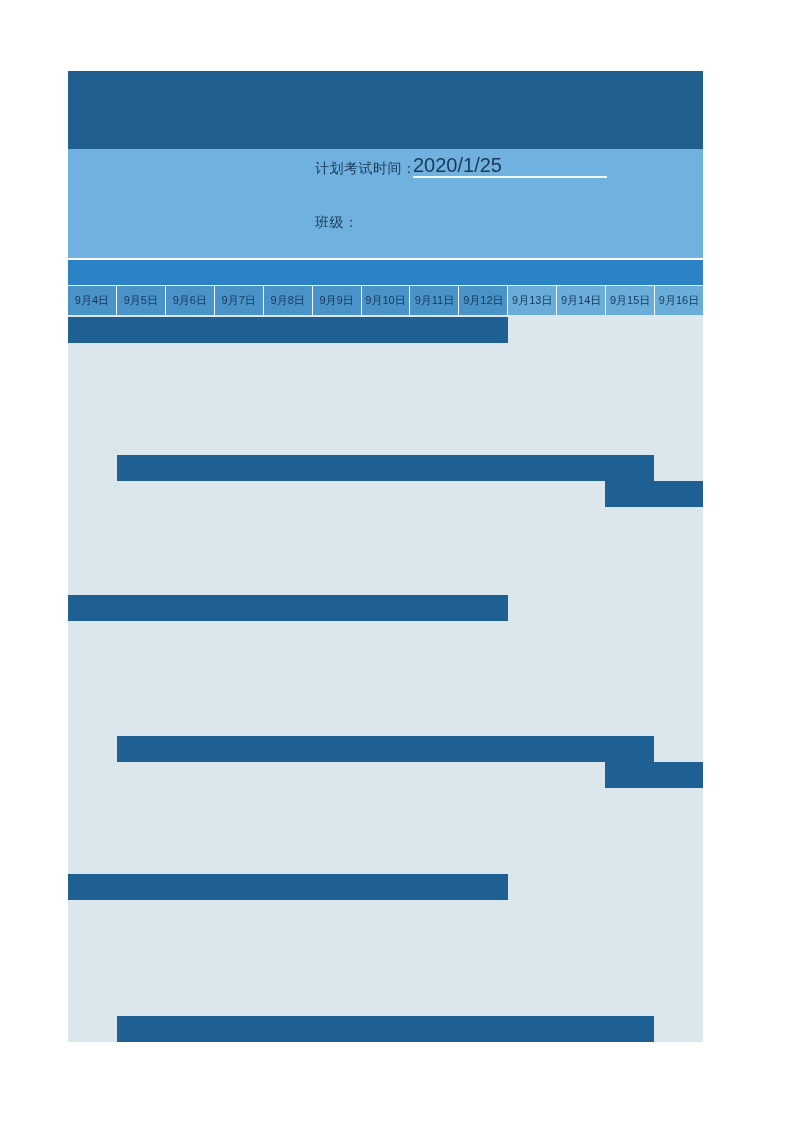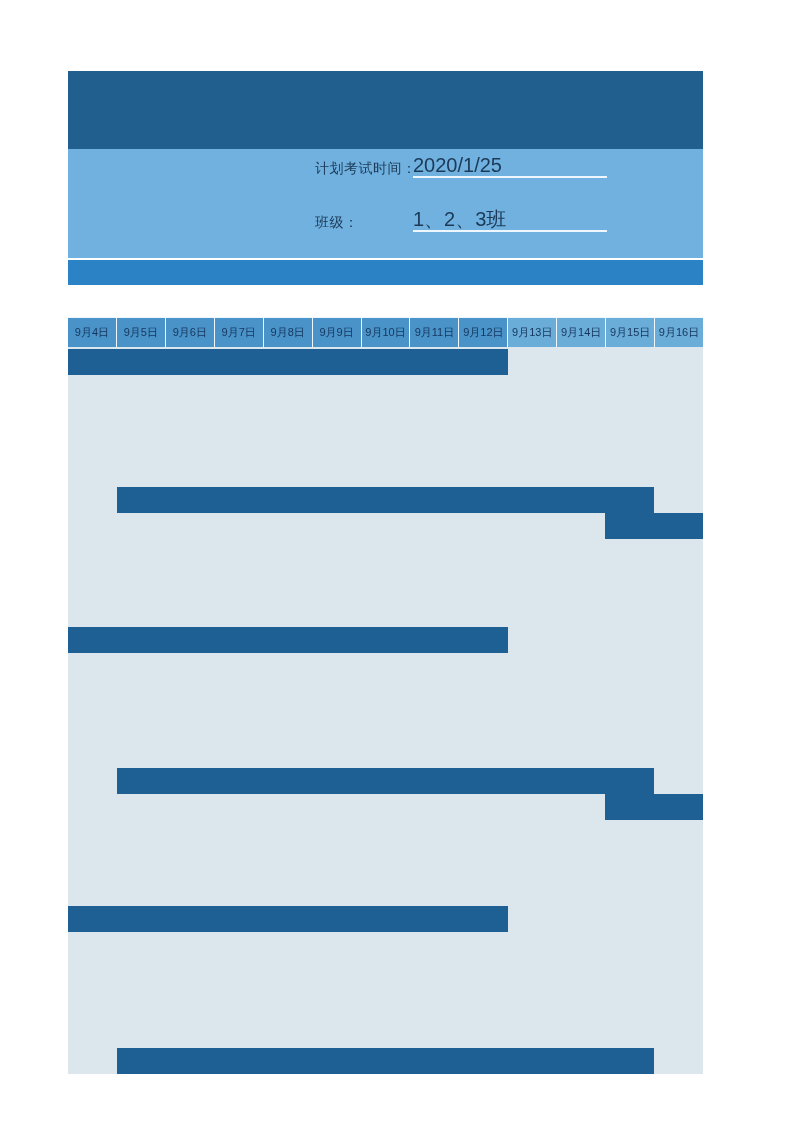--- a/index.html
+++ b/index.html
@@ -11,21 +11,21 @@
   html,body{margin:0;padding:0;}
   body{
     width:793px;height:1122px;background:var(--page-bg);
     font-family:"Liberation Sans","DejaVu Sans",sans-serif;
   }
   .page{position:relative;width:793px;height:1122px;background:var(--page-bg);overflow:hidden;}
   .sheet{position:absolute;left:68px;top:71px;width:635px;}
   .banner{height:78px;background:var(--banner);}
   .panel{height:109px;background:var(--panel);position:relative;margin-bottom:2px;}
   .strip{height:25px;background:var(--strip);}
-  .daterow{height:30px;display:flex;background:var(--date-cell);margin-top:32px;}
+  .daterow{height:30px;display:flex;background:var(--date-cell);}
   .cell{
     flex:1;display:flex;align-items:center;justify-content:center;
     font-size:11px;color:var(--date-text);background:var(--date-cell);
     border-left:1px solid var(--sep);border-top:1px solid var(--sep);
     box-sizing:border-box;white-space:nowrap;overflow:hidden;
   }
   .cell:first-child{border-left:none;}
   .cell.dim{background:var(--date-cell-dim);}
   .gantt{height:727px;background:var(--gantt-bg);position:relative;}
   .bar{position:absolute;background:var(--bar);}
@@ -49,21 +49,20 @@
 
     <div class="banner"></div>
 
     <div class="panel">
       <div class="frow" style="top:6px">
         <span class="flabel">计划考试时间：</span>
         <span class="fvalue">2020/1/25</span>
       </div>
       <div class="frow" style="top:60px">
         <span class="flabel">班级：</span>
-        <span class="fvalue">1、2、3班</span>
       </div>
     </div>
 
     <div class="strip"></div>
 
     <div class="daterow" id="dateRow">
         <div class="cell">9月4日</div>
         <div class="cell">9月5日</div>
         <div class="cell">9月6日</div>
         <div class="cell">9月7日</div>

